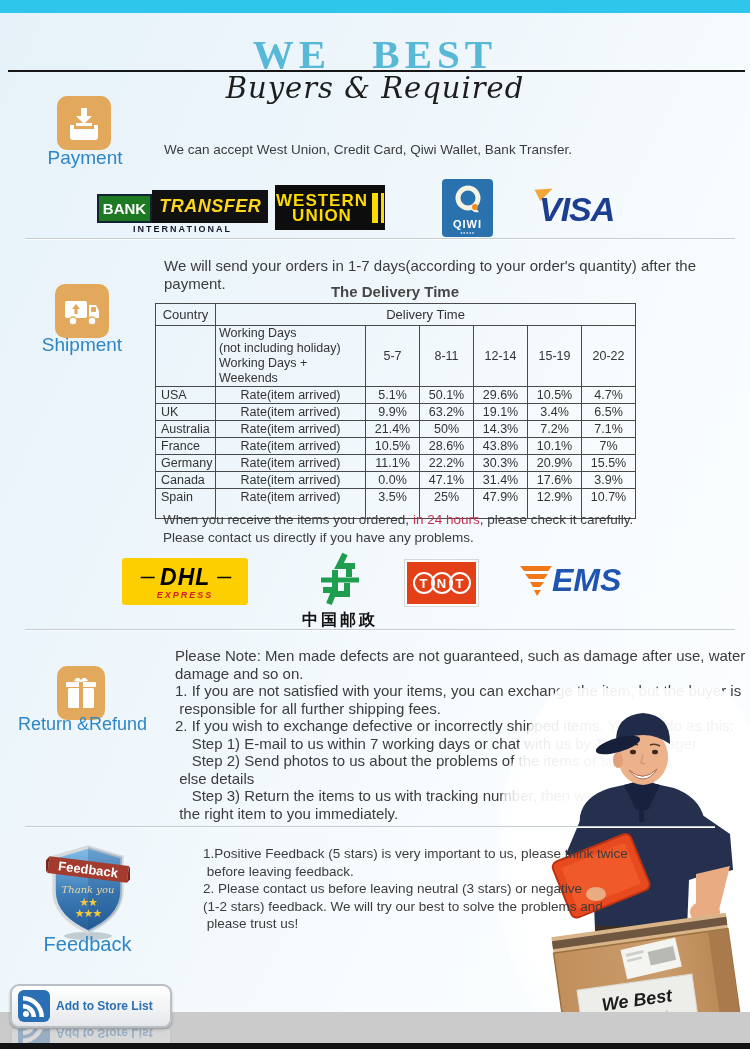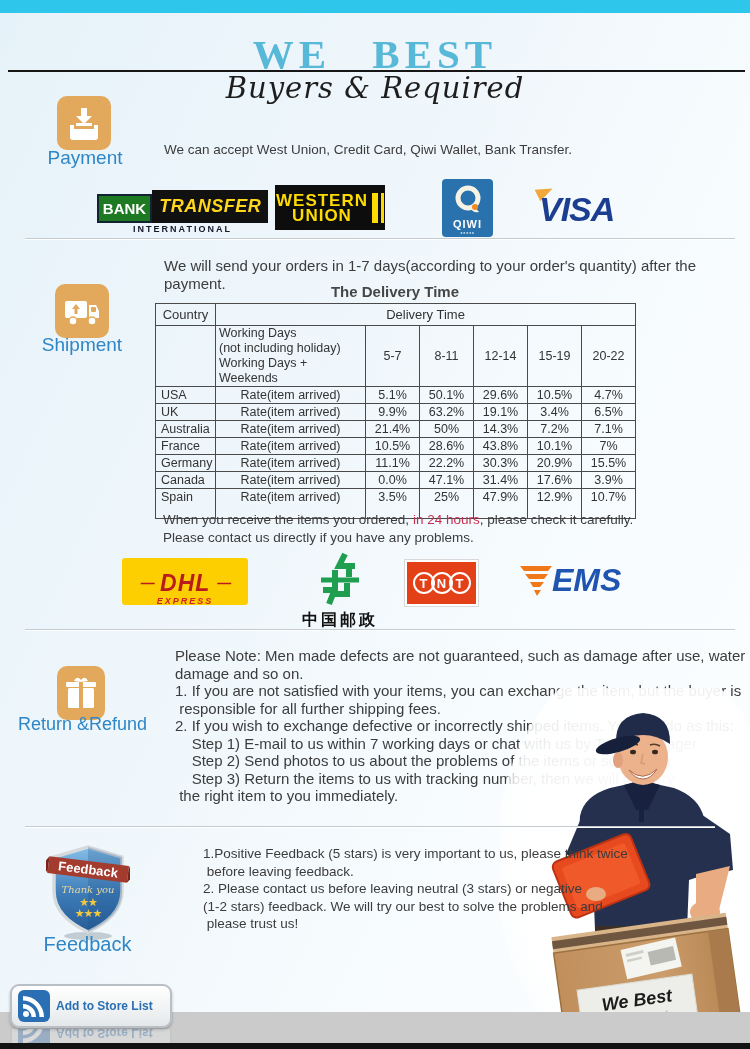--- a/index.html
+++ b/index.html
@@ -65,22 +65,22 @@
   table.dt .h1 td { height:22px; font-size:13px; }
   table.dt .h2 td { height:52px; }
   table.dt .wd { text-align:left; font-size:12.5px; line-height:15px; padding-left:3px; }
   table.dt tr.r td { height:17px; }
   table.dt tr.rlast td { height:30px; vertical-align:top; padding-top:1px; }
   table.dt .c { text-align:left; padding-left:5px; }
 
   
   .logo-dhl { position:absolute; left:122px; top:558px; width:126px; height:47px; background:#fdcf00;
     border-radius:3px; text-align:center; overflow:hidden; }
-  .dhl-main { color:#b91c1c; font-weight:bold; font-style:italic; font-size:23px; letter-spacing:1px;
-    line-height:26px; margin-top:12px; }
+  .dhl-main { color:#000000; font-weight:bold; font-style:italic; font-size:23px; letter-spacing:1px;
+    line-height:26px; margin-top:6px; }
   .dhl-dash { font-size:14px; letter-spacing:-2px; vertical-align:3px; }
   .dhl-sub { color:#d1202c; font-style:italic; font-weight:bold; font-size:9px; letter-spacing:2px; }
   .logo-cnpost { position:absolute; left:295px; top:550px; width:90px; text-align:center; }
   .cnpost-label { font-size:16px; font-weight:bold; color:#111; letter-spacing:3px; margin-top:2px;
     font-family:"DejaVu Sans", sans-serif; }
   .logo-tnt { position:absolute; left:405px; top:560px; width:73px; height:46px; background:#e44018;
     border:2px solid #fff; outline:1px solid #d8d8d8; display:flex; align-items:center; justify-content:center; }
   .tnt-c { width:22px; height:22px; border:2px solid #fff; border-radius:50%; margin:0 -2px;
     display:flex; align-items:center; justify-content:center; color:#fff; font-weight:bold; font-size:13px; }
   .logo-ems { position:absolute; left:518px; top:560px; width:110px; height:44px; }
@@ -323,20 +323,21 @@
   <div class="sec-label" style="left:10px; top:714px; width:145px; font-size:18px;">Return &amp;Refund</div>
 
   <div style="position:absolute; left:175px; top:647px; width:470px;">
     <div class="body-text pre">Please Note: Men made defects are not guaranteed, such as damage after use, water</div>
     <div class="body-text pre">damage and so on.</div>
     <div class="body-text pre">1. If you are not satisfied with your items, you can exchange the item, but the buyer is</div>
     <div class="body-text pre"> responsible for all further shipping fees.</div>
     <div class="body-text pre">2. If you wish to exchange defective or incorrectly shipped items. You can do as this:</div>
     <div class="body-text pre">    Step 1) E-mail to us within 7 working days or chat with us by Trade Manager</div>
     <div class="body-text pre">    Step 2) Send photos to us about the problems of the items or something</div>
+    <div class="body-text pre"> else details</div>
     <div class="body-text pre">    Step 3) Return the items to us with tracking number, then we will delivery</div>
     <div class="body-text pre"> the right item to you immediately.</div>
   </div>
 
   <div class="deliveryman">
     <svg width="250" height="355" viewBox="0 0 250 355">
       <defs>
         <radialGradient id="bgw" cx="55%" cy="45%" r="65%">
           <stop offset="0%" stop-color="#ffffff"></stop>
           <stop offset="75%" stop-color="#ffffff" stop-opacity="0.9"></stop>

